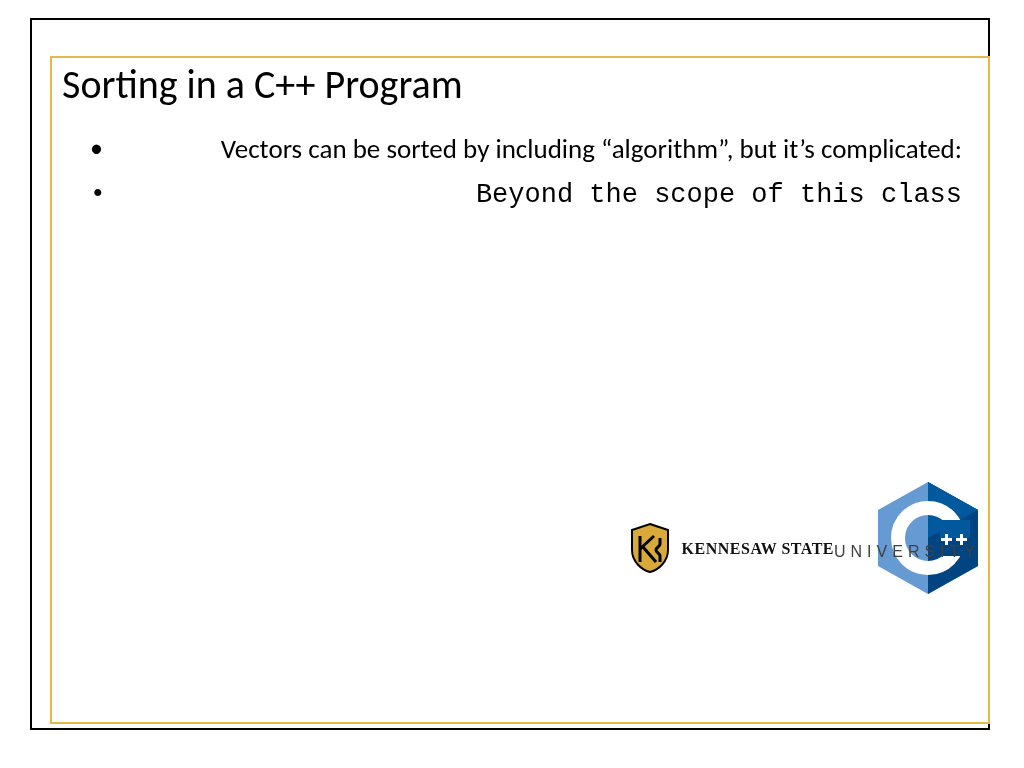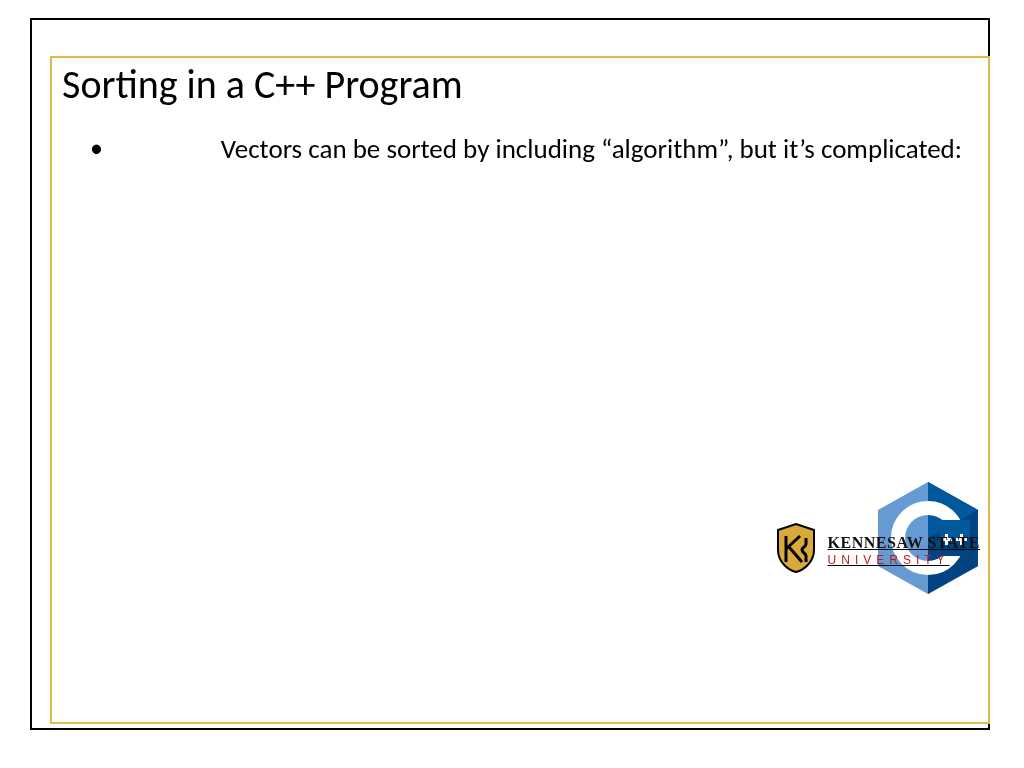--- a/index.html
+++ b/index.html
@@ -73,39 +73,42 @@
 
   
   .ksu-logo {
     position: absolute;
     right: 44px;
     bottom: 50px;
     display: flex;
     align-items: center;
     gap: 10px;
   }
-  .ksu-text { display:flex; flex-direction:column; line-height:1;text-decoration:underline; }
+  .ksu-text { display:flex; flex-direction:row; line-height:1; }
   .ksu-line1 { font-family: Georgia, "Times New Roman", serif; font-weight:700; font-size:16px; letter-spacing:0.5px; color:#111; }
-  .ksu-line2 { font-family: Arial, sans-serif; font-size:12px; letter-spacing:5px; color:#b91c1c; margin-top:3px; }
+  .ksu-line2 { font-family: Arial, sans-serif; font-size:16px; letter-spacing:5px; color:#404040; margin-top:3px; }
 </style>
 </head>
 <body>
 
 <div class="slide">
   <div class="outer-frame"></div>
   <div class="inner-frame"></div>
 
   <div class="content">
     <h1 class="title">Sorting in a C++ Program</h1>
 
     <ul class="body">
       <li>Vectors can be sorted by including “algorithm”, but it’s complicated:</li>
     </ul>
 
 
+    <ul class="body">
+      <li class="mono">Beyond the scope of this class</li>
+    </ul>
   </div>
 
   <div class="cpp-logo">
     <svg viewBox="0 0 100 112" width="100" height="112">
       <polygon points="50,0 100,28 100,84 50,112 0,84 0,28" fill="#659ad2"></polygon>
       <polygon points="50,0 100,28 100,84 50,112 50,56" fill="#004482"></polygon>
       <polygon points="50,0 100,28 50,56" fill="#00599c"></polygon>
 
       <circle cx="50" cy="56" r="30" fill="none" stroke="#fff" stroke-width="14"></circle>
       <rect x="62" y="38" width="30" height="36" fill="#004482"></rect>

